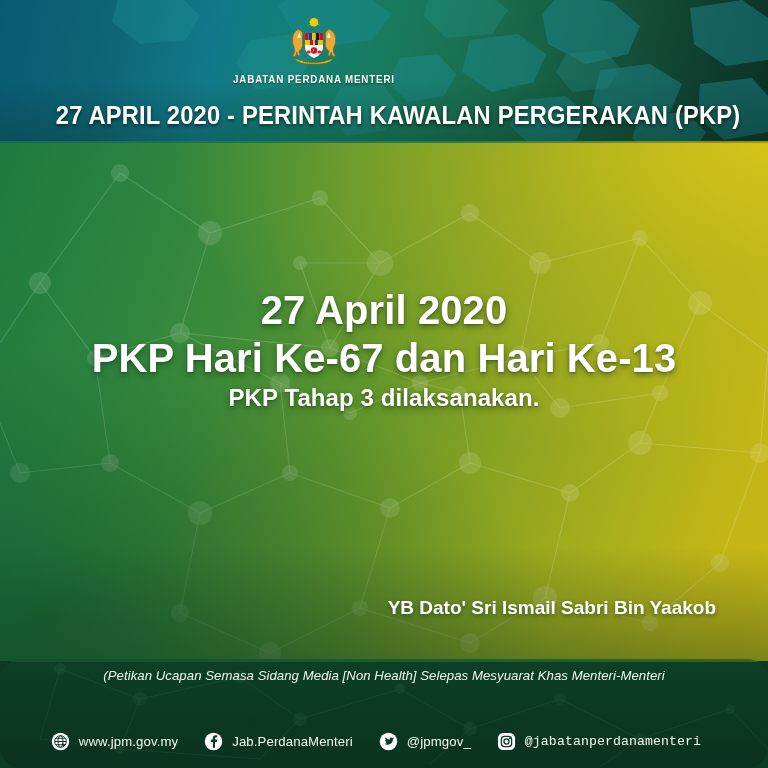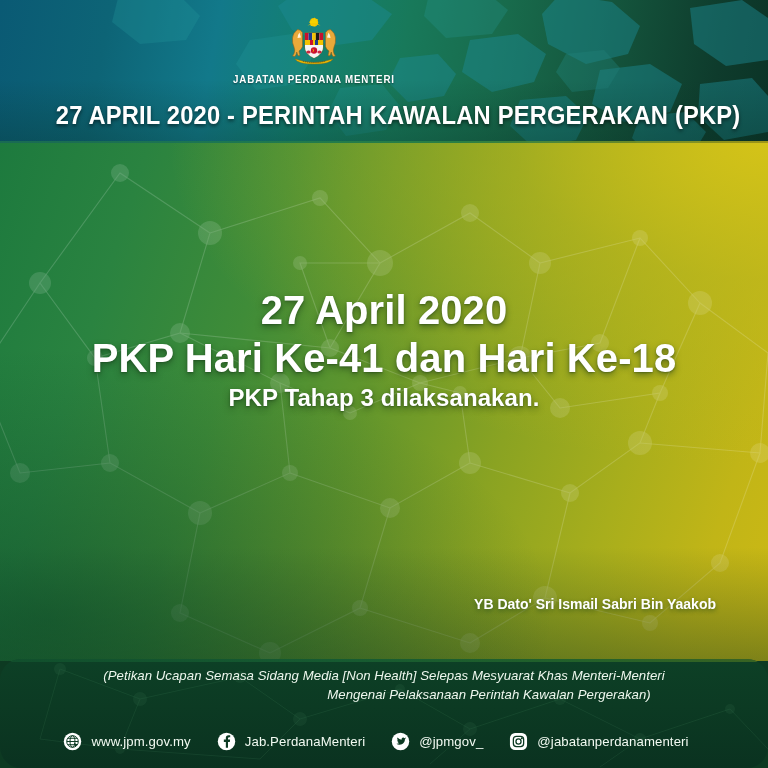--- a/index.html
+++ b/index.html
@@ -108,21 +108,21 @@
     text-shadow:0 3px 6px rgba(20,50,20,.50), 0 1px 2px rgba(20,50,20,.40);
   }
   .headline .l1{display:block;font-size:40px;letter-spacing:.1px;}
   .headline .l2{display:block;font-size:40px;letter-spacing:.1px;}
   .headline .l3{display:block;font-size:24px;letter-spacing:.1px;}
 
   .attrib{
     position:absolute;right:52px;top:452px;
     text-align:right;
     color:#ffffff;
-    font-size:14px;
+    font-size:19px;
     font-weight:700;
     line-height:1.36;
     text-shadow:0 2px 4px rgba(20,60,25,.55);
     margin-left:19px;
   }
 
   
   .footer{
     position:absolute;left:0;top:659px;width:768px;height:109px;
     background:linear-gradient(180deg,#0d4026 0%,#0c3a23 45%,#0a3220 100%);
@@ -151,21 +151,21 @@
 
   .social{
     position:absolute;left:0;top:60px;width:768px;height:44px;
     display:flex;align-items:center;justify-content:center;
     gap:0px;
   }
   .social-item{
     display:flex;align-items:center;
     margin-right:26px;
   }
-  .social-item:last-child{margin-right:16px;}
+  .social-item:last-child{margin-right:16px;font-family:Liberation Mono, monospace;}
   .social-ico{
     width:19px;height:19px;flex:0 0 19px;
     display:flex;align-items:center;justify-content:center;
     margin-right:9px;
   }
   .social-label{
     color:#f2faf2;
     font-size:13.2px;
     font-weight:400;
     letter-spacing:.1px;
@@ -313,21 +313,21 @@
         <circle cx="720" cy="420" r="9"></circle>
           <circle cx="650" cy="480" r="8"></circle>
         <circle cx="760" cy="310" r="10"></circle>
       </g>
     </svg>
 
     <div class="stage-vignette"></div>
 
     <div class="headline">
       <span class="l1">27 April 2020</span>
-      <span class="l2">PKP Hari Ke-41 dan Hari Ke-18</span>
+      <span class="l2">PKP Hari Ke-67 dan Hari Ke-13</span>
       <span class="l3">PKP Tahap 3 dilaksanakan.</span>
     </div>
 
     <div class="attrib">
       <div>YB Dato' Sri Ismail Sabri Bin Yaakob</div>
     </div>
   </div>
 
   <div class="footer">
 
@@ -349,21 +349,20 @@
         <circle cx="470" cy="70" r="7"></circle>
           <circle cx="560" cy="40" r="6"></circle>
         <circle cx="640" cy="80" r="6"></circle>
           <circle cx="730" cy="50" r="5"></circle>
       </g>
     </svg>
     <div class="footer-topglow"></div>
 
     <div class="caption">
       <span class="c1">(Petikan Ucapan Semasa Sidang Media [Non Health] Selepas Mesyuarat Khas Menteri-Menteri</span>
-      <span class="c2">Mengenai Pelaksanaan Perintah Kawalan Pergerakan)</span>
     </div>
 
     <div class="social">
 
       <div class="social-item">
         <span class="social-ico">
           <svg viewBox="0 0 20 20" width="19" height="19">
             <circle cx="10" cy="10" r="9.2" fill="#ffffff"></circle>
             <g stroke="#0c3a23" stroke-width="1.05" fill="none">
               <circle cx="10" cy="10" r="6.1"></circle>

